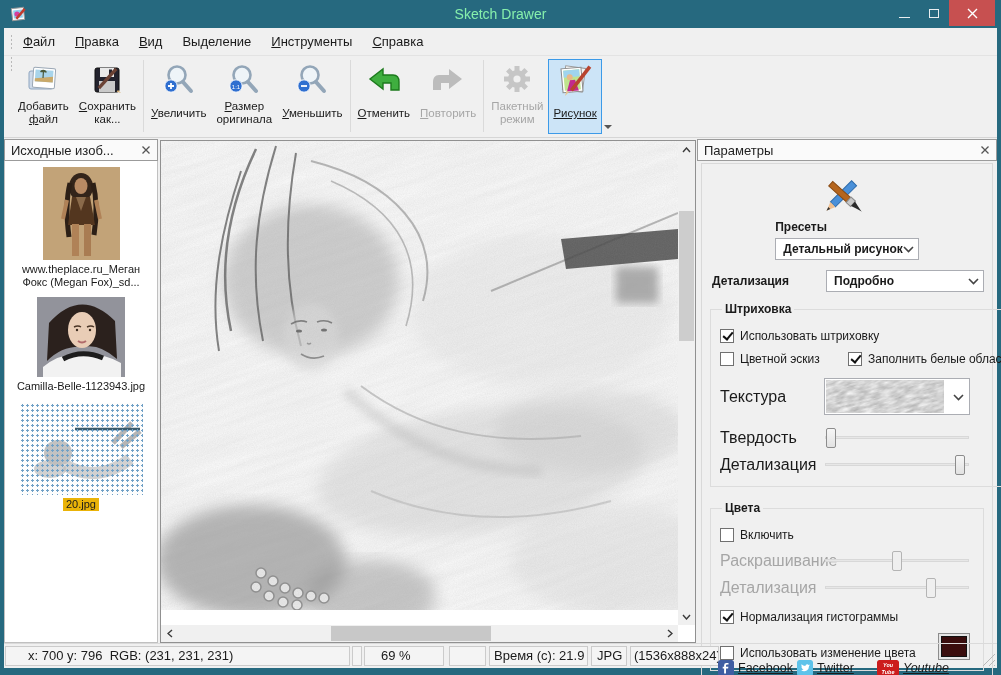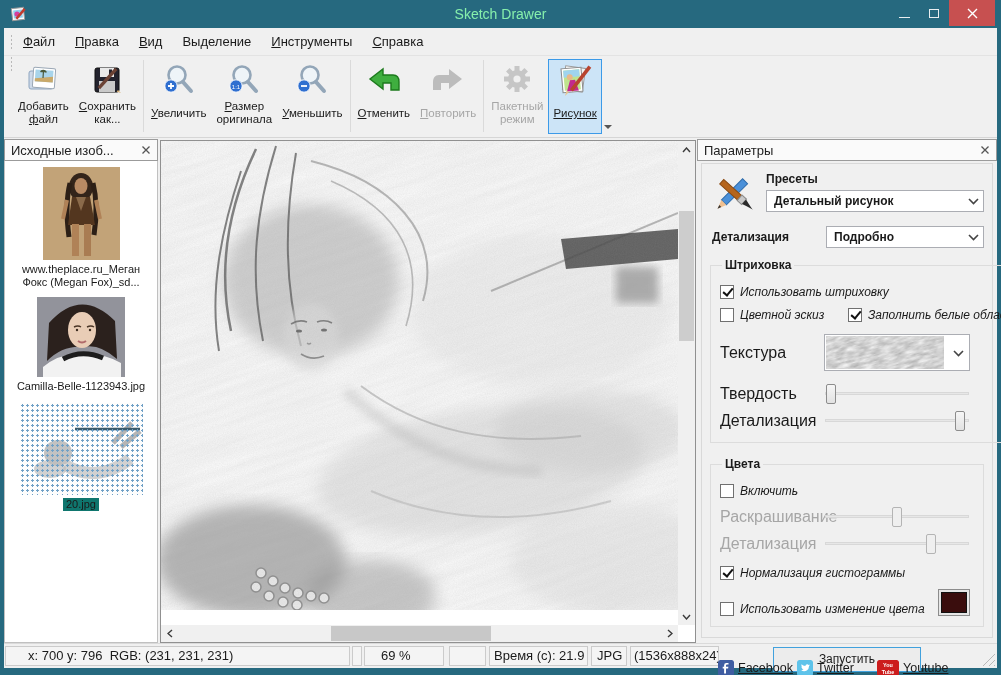--- a/index.html
+++ b/index.html
@@ -53,21 +53,21 @@
   
   .left-panel { position:absolute; left:0; top:1px; width:154px; bottom:0; }
   .panel-header { height:22px; background:#fafafa; border:1px solid #9b9b9b; display:flex;
                   align-items:center; padding:0 4px 0 6px; font-size:13px; color:#222; }
   .panel-header .ph-title { flex:1; overflow:hidden; white-space:nowrap; }
   .x-icon { width:14px; height:14px; flex:0 0 14px; }
   .lp-body { position:absolute; top:22px; left:0; right:0; bottom:0; background:#fff;
              border:1px solid #c0c0c0; border-top:none; overflow:hidden; text-align:center; }
   .thumb { display:block; margin:0 auto; }
   .thumb-caption { font-size:11px; line-height:13px; margin-top:3px; }
-  .sel-caption { display:inline-block; background:#0f766e; padding:0 3px; }
+  .sel-caption { display:inline-block; background:#eab308; padding:0 3px; }
   .thumb3-wrap { position:relative; width:123px; height:92px; margin:10px auto 0 auto; }
   .thumb3-wrap::after { content:""; position:absolute; inset:0;
       background-image:radial-gradient(circle, #6fa0c6 1.05px, transparent 1.2px);
       background-size:5px 5px; }
 
   
   .canvas-area { position:absolute; left:156px; top:2px; width:536px; bottom:0;
                  border:1px solid #909090; background:#fff; }
   .sketch-holder { position:absolute; left:0; top:0; right:17px; bottom:17px; overflow:hidden; }
   .vscroll { position:absolute; top:0; right:0; width:17px; bottom:17px; background:#f0f0f0; }
@@ -75,40 +75,40 @@
   .scroll-arrow { position:absolute; width:17px; height:17px; display:flex; align-items:center;
                   justify-content:center; background:#f0f0f0; }
   .v-thumb { position:absolute; left:1px; right:1px; top:70px; height:130px; background:#cdcdcd; }
   .h-thumb { position:absolute; top:1px; bottom:1px; left:170px; width:160px; background:#c8c8c8; }
 
   
   .right-panel { position:absolute; left:693px; width:300px; top:1px; bottom:0; }
   .rp-content { position:absolute; top:22px; left:0; right:0; bottom:0; padding:2px 4px 0 4px; }
   .rp-box { border:1px solid #d9d9d9; padding:8px 8px 10px 8px; }
   .row { display:flex; align-items:center; }
-  .preset-row { align-items:flex-start; }
+  .preset-row { align-items:center;flex-direction:column; }
   .preset-icon { width:46px; height:42px; flex:0 0 46px; margin:2px 8px 0 2px; }
   .preset-col { flex:1; }
   .bold-label { font-weight:bold; font-size:12px; }
   .select { height:22px; background:#fff; border:1px solid #abadb3; display:flex; align-items:center;
             padding:0 4px 0 7px; font-size:12px;font-weight:bold; }
   .select .sel-text { flex:1; white-space:nowrap; overflow:hidden; }
   .dd-arrow { flex:0 0 11px; }
   .preset-select { margin-top:4px; }
   .detail-row { margin-top:10px; }
   .detail-row .bold-label { flex:1; padding-left:2px; }
   .detail-select { width:158px; }
   fieldset { border:1px solid #dcdcdc; margin-top:10px; padding:4px 9px 10px 9px; }
   legend { font-weight:bold; font-size:12px; padding:0 3px; margin-left:2px; }
   .check-row { display:flex; align-items:center; margin-top:9px; }
   .checkbox { position:relative; width:14px; height:14px; background:#fff; border:1px solid #707070;
               flex:0 0 14px; margin-right:6px; }
   .checkbox.checked::after { content:""; position:absolute; left:2px; top:2px; width:8px; height:4px;
               border-left:2px solid #111; border-bottom:2px solid #111; transform:rotate(-50deg); }
-  .check-label { font-size:12px; white-space:nowrap;font-style:italic; }
+  .check-label { font-size:12px; white-space:nowrap; }
   .two-checks { display:flex; margin-top:9px; }
   .two-checks .check-row { margin-top:0;text-align:center; }
   .two-checks .c1 { width:128px; flex:0 0 128px; }
   .ctl-row { display:flex; align-items:center; margin-top:9px; }
   .ctl-label { width:104px; flex:0 0 104px; font-size:16px; }
   .texture-combo { position:relative; width:146px; height:37px; background:#fff;
                    border:1px solid #abadb3; display:flex; align-items:center; }
   .texture-img { position:absolute; left:1px; top:1px; bottom:1px; width:118px; }
   .texture-combo .dd-arrow { position:absolute; right:5px; top:15px; }
   .slider { position:relative; width:146px; flex:0 0 146px; height:22px; }
@@ -638,21 +638,21 @@
         </svg>
         <span class="lbl">Facebook</span>
       </div>
       <div class="sb-link" style="left:793px;">
         <svg class="tw-icon" viewBox="0 0 16 16">
           <rect width="16" height="16" rx="2" fill="#5ec3ea"></rect>
           <path d="M13,5.2 q-0.5,0.3 -1,0.3 q0.6-0.4 0.8-1 q-0.6,0.3 -1.2,0.4 q-0.5-0.6 -1.4-0.6 q-1.6,0 -1.9,1.6 q-2.2-0.1 -3.8-1.7 q-0.6,1.4 0.6,2.4 q-0.4,0 -0.8-0.2 q0,1.4 1.4,1.8 q-0.4,0.1 -0.8,0 q0.4,1.2 1.7,1.3 q-1.2,0.9 -2.6,0.7 q3,1.8 5.8,0.2 q2.2-1.3 2.3-4.3 q0.5-0.3 0.9-0.9 Z" fill="#fff"></path>
         </svg>
         <span class="lbl">Twitter</span>
       </div>
-      <div class="sb-link" style="left:873px;">
+      <div class="sb-link" style="left:873px;font-style:italic;">
         <svg class="yt-icon" viewBox="0 0 22 16">
           <rect width="22" height="16" rx="2" fill="#cc1d1d"></rect>
           <text x="11" y="7" font-size="5.4" fill="#fff" text-anchor="middle" font-family="Liberation Sans, sans-serif" font-weight="bold">You</text>
           <text x="11" y="13.5" font-size="5.4" fill="#fff" text-anchor="middle" font-family="Liberation Sans, sans-serif" font-weight="bold">Tube</text>
         </svg>
         <span class="lbl">Youtube</span>
       </div>
 
       <div class="resize-grip"></div>
     </div>

